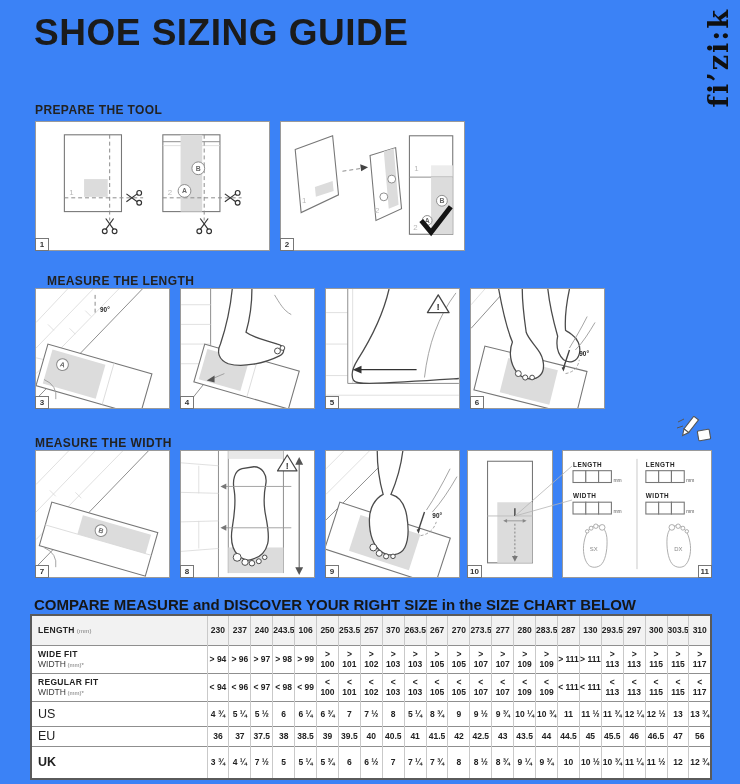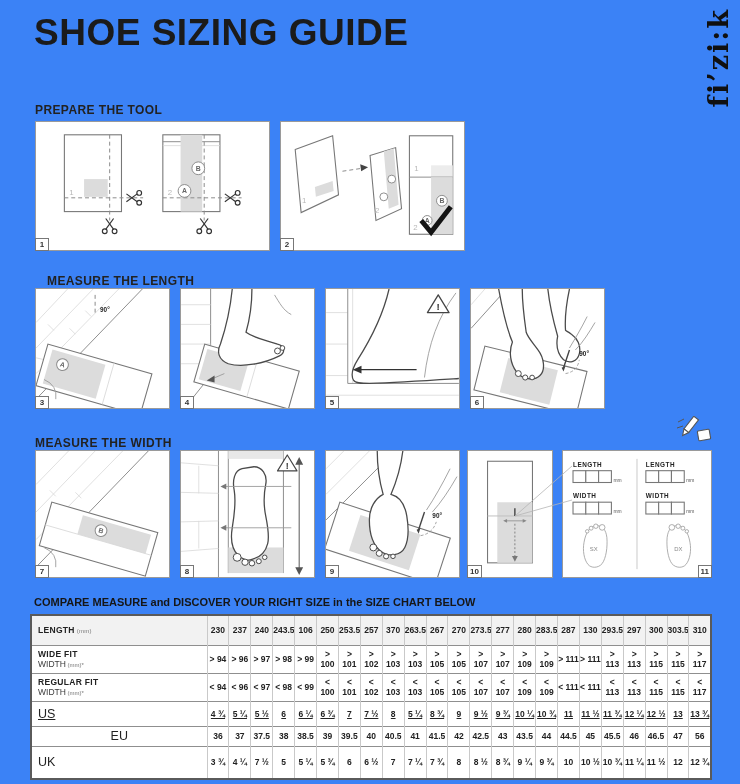--- a/index.html
+++ b/index.html
@@ -10,33 +10,33 @@
   .logo{position:absolute;top:8px;right:6px;writing-mode:vertical-rl;transform:rotate(180deg);
         font-family:"DejaVu Serif",serif;font-weight:700;font-size:27px;letter-spacing:2px;color:#101010;}
   .sec-label{position:absolute;font-size:12px;font-weight:700;letter-spacing:.4px;color:#222;}
   .panel{position:absolute;border:1px solid #9a9a9a;background:#fff;box-sizing:border-box;}
   .panel svg{width:100%;height:100%;display:block;}
   .pnum{position:absolute;left:-1px;bottom:-1px;min-width:14px;height:13px;padding:0 2px;
         border:1px solid #777;background:#fff;font-size:8px;font-weight:700;color:#333;
         display:flex;align-items:center;justify-content:center;box-sizing:border-box;}
   .pnum.right{left:auto;right:-1px;}
   .overlay{position:absolute;pointer-events:none;}
-  .heading{position:absolute;left:34px;top:596px;font-size:11px;font-weight:700;color:#161616;}
+  .heading{position:absolute;left:34px;top:596px;font-size:15px;font-weight:700;color:#161616;}
   table.size{position:absolute;left:30px;top:614px;width:682px;border-collapse:collapse;
              table-layout:fixed;border:2px solid #5a5a5a;}
   .size th,.size td{border-top:1.5px solid #8f8f8f;border-left:1px solid #c9c9c9;
                     box-sizing:border-box;overflow:hidden;}
   .size th{width:176px;text-align:left;padding:2px 6px;background:#fff;}
   .size td{font-size:8.5px;font-weight:700;text-align:center;color:#222;padding:0;background:#fff;}
   .size tr:nth-child(1) th,.size tr:nth-child(1) td{height:30px;}
   .size tr:nth-child(2) th,.size tr:nth-child(2) td{height:28px;}
   .size tr:nth-child(3) th,.size tr:nth-child(3) td{height:28px;}
-  .size tr:nth-child(4) th,.size tr:nth-child(4) td{height:25px;text-decoration:underline;}
-  .size tr:nth-child(5) th,.size tr:nth-child(5) td{height:20px;text-align:center;}
-  .size tr:nth-child(6) th,.size tr:nth-child(6) td{height:33px;}
+  .size tr:nth-child(4) th,.size tr:nth-child(4) td{height:25px;}
+  .size tr:nth-child(5) th,.size tr:nth-child(5) td{height:20px;}
+  .size tr:nth-child(6) th,.size tr:nth-child(6) td{height:33px;font-weight:bold;}
   .size .l1{font-size:8.5px;font-weight:700;letter-spacing:.3px;color:#222;line-height:10px;}
   .size .l2{font-size:8.5px;font-weight:400;color:#3a3a3a;line-height:10px;}
   .size .sub{font-size:6px;font-weight:400;color:#777;}
   .size th.big{font-size:12.5px;font-weight:400;color:#222;}
   .size tr.shaded th,.size tr.shaded td{background:#f2f2f2;}
   svg text{font-family:"Liberation Sans",sans-serif;}
   .wall{stroke:#d8d8d8;fill:none;stroke-width:.8;}
   .walledge{stroke:#8d8d8d;fill:none;stroke-width:1;}
   .paper{fill:#fff;stroke:#777;stroke-width:1.1;}
   .band{fill:#dcdcdc;stroke:none;}

